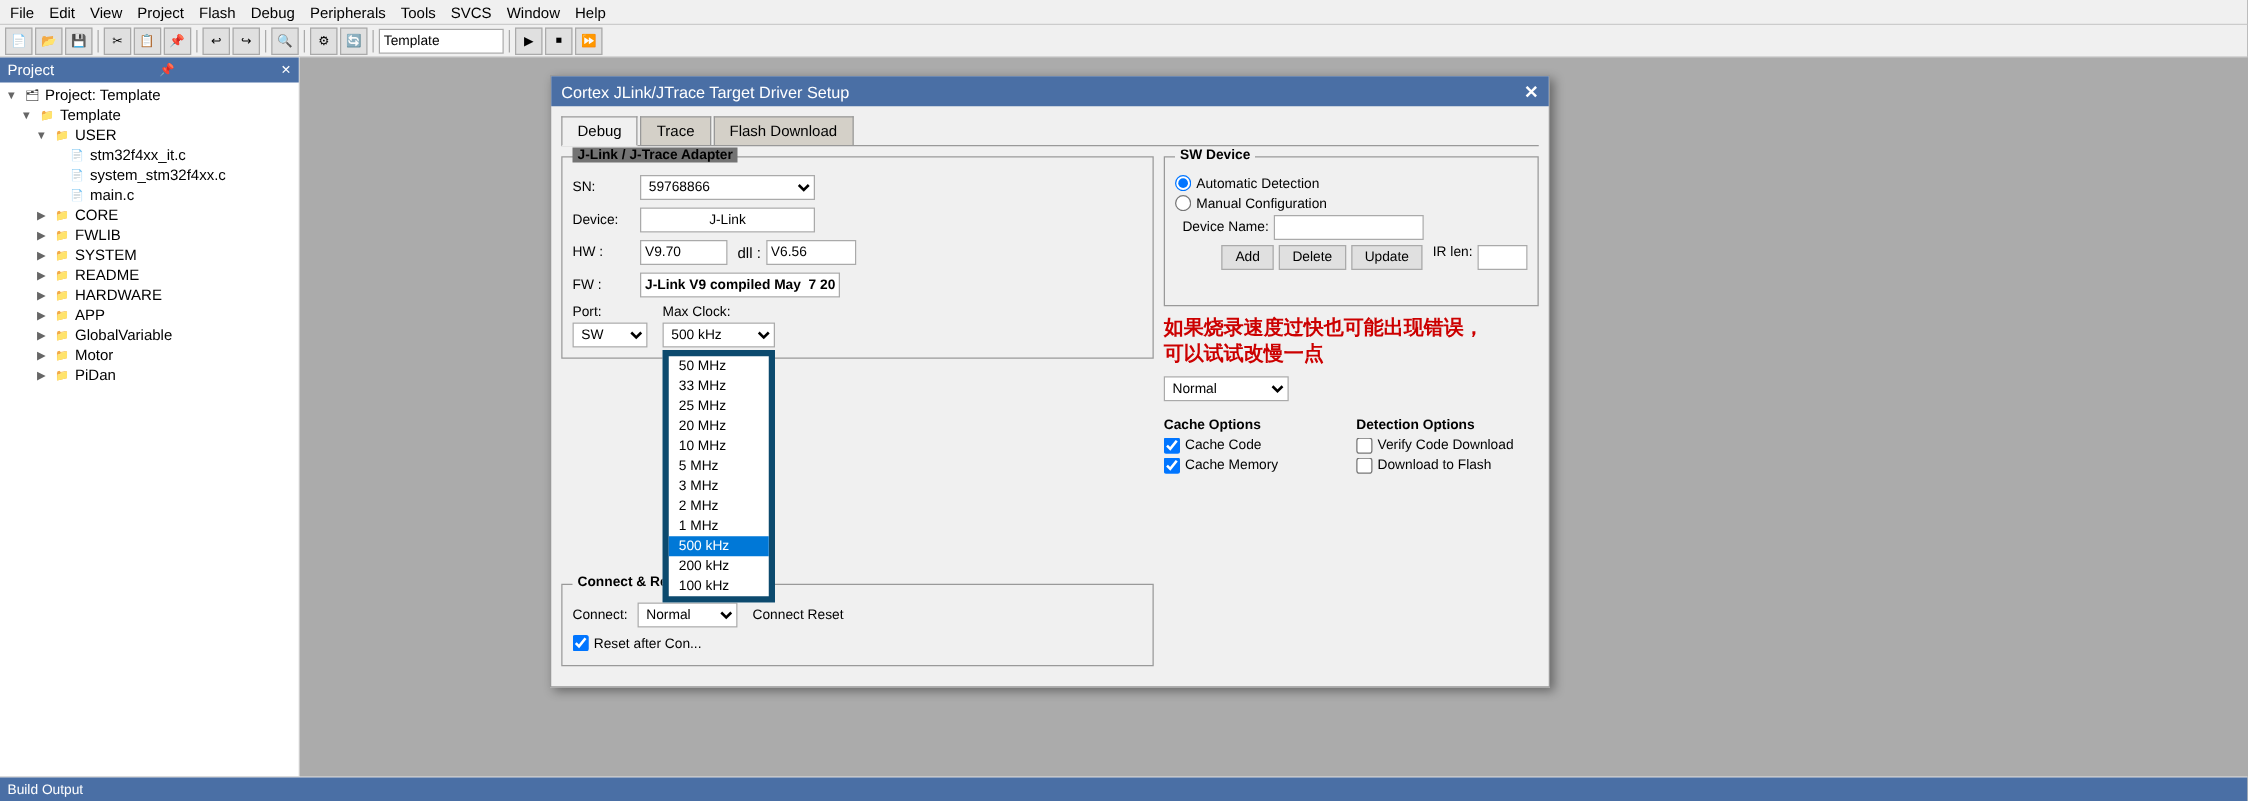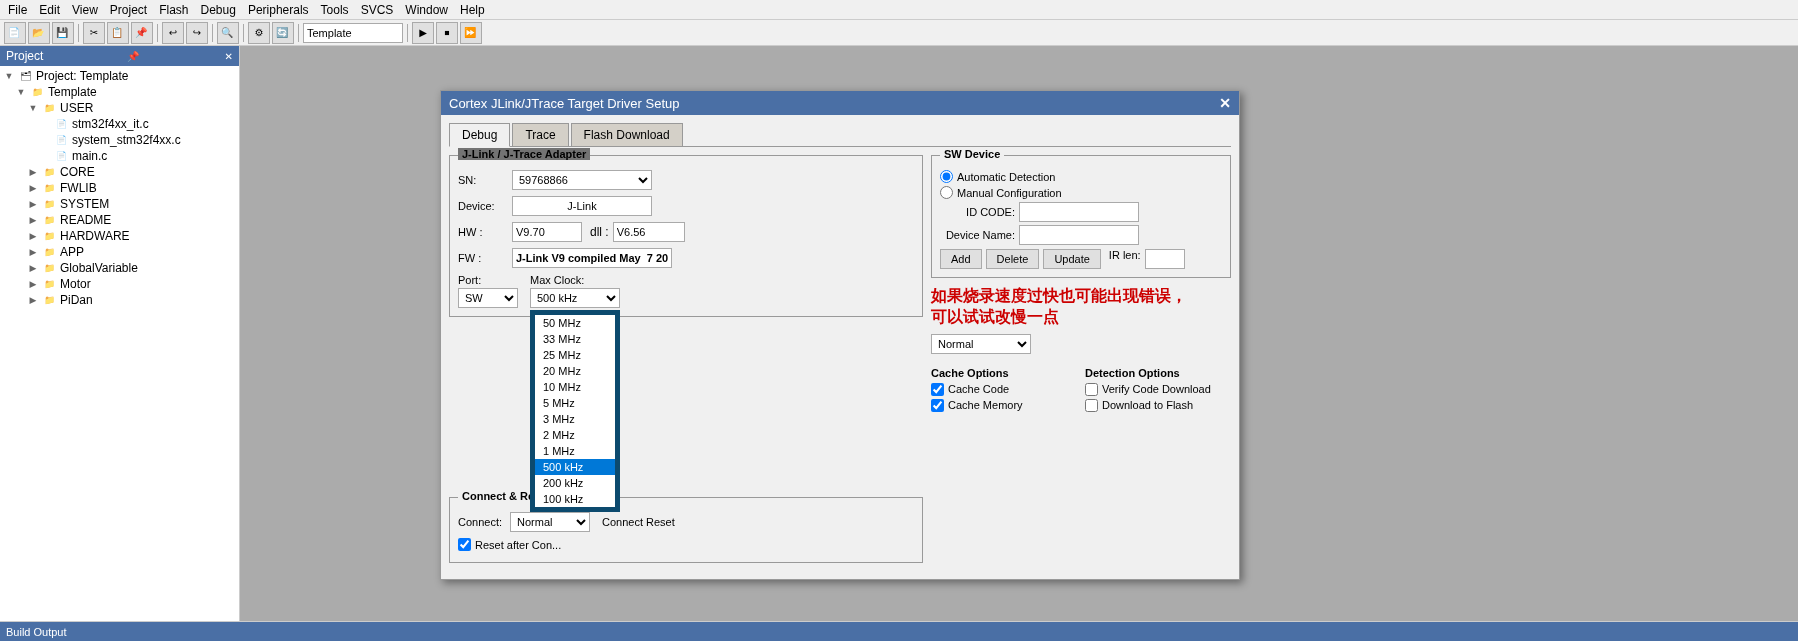--- a/index.html
+++ b/index.html
@@ -27,21 +27,21 @@
     .tree-indent-1 { padding-left: 12px; }
     .tree-indent-2 { padding-left: 24px; }
     .tree-indent-3 { padding-left: 36px; }
     .tree-icon { width: 14px; height: 14px; display: inline-flex; align-items: center; justify-content: center; font-size: 9px; margin-right: 3px; }
     .folder-icon { color: #f5a623; }
     .file-icon { color: #6a9fd8; }
     .expand-icon { color: #666; font-size: 9px; }
 
     
     .content-area { flex: 1; background: #ababab; position: relative; }
-    .dialog { position: absolute; top: 44px; left: 200px; width: 800px; background: #f0f0f0; border: 1px solid #999; box-shadow: 3px 3px 8px rgba(0,0,0,0.4); }
+    .dialog { position: absolute; top: 14px; left: 200px; width: 800px; background: #f0f0f0; border: 1px solid #999; box-shadow: 3px 3px 8px rgba(0,0,0,0.4); }
     .dialog-title { background: #4a6fa5; color: #fff; padding: 4px 8px; font-size: 13px; display: flex; justify-content: space-between; align-items: center; }
     .dialog-close { color: #fff; cursor: pointer; font-size: 14px; font-weight: bold; }
     .dialog-body { padding: 8px; }
 
     
     .tab-bar { display: flex; border-bottom: 1px solid #999; margin-bottom: 8px; }
     .tab { padding: 4px 12px; border: 1px solid #999; border-bottom: none; background: #d4d0c8; cursor: pointer; font-size: 12px; margin-right: 2px; }
     .tab.active { background: #f0f0f0; border-bottom: 1px solid #f0f0f0; z-index: 1; margin-bottom: -1px; }
 
     
@@ -92,21 +92,21 @@
     .build-output { height: 20px; background: #4a6fa5; color: #fff; font-size: 11px; display: flex; align-items: center; padding: 0 6px; }
 
     
     .radio-row { display: flex; align-items: center; gap: 4px; font-size: 11px; margin-bottom: 3px; }
     input[type="radio"] { margin: 0; }
     input[type="checkbox"] { margin: 0; }
 
     .id-row { display: flex; align-items: center; gap: 4px; font-size: 11px; margin-bottom: 3px; }
     .id-label { width: 75px; text-align: right; font-size: 11px; }
 
-    .action-btns { display: flex; gap: 4px; margin-top: 4px; }
+    .action-btns { display: flex; gap: 4px; margin-top: 4px; justify-content: flex-end; }
     .action-btn { padding: 2px 10px; font-size: 11px; border: 1px solid #aaa; background: #e0e0e0; cursor: pointer; }
   </style>
 </head>
 <body>
 
 <div class="menubar">
   <span class="menubar-item">File</span>
   <span class="menubar-item">Edit</span>
   <span class="menubar-item">View</span>
   <span class="menubar-item">Project</span>
@@ -348,24 +348,20 @@
               <div class="radio-row">
                 <input type="radio" name="detection" checked="" style="">
                 <span>Automatic Detection</span>
               </div>
               <div class="radio-row">
                 <input type="radio" name="detection" style="">
                 <span>Manual Configuration</span>
               </div>
 
               <div class="id-row">
-                <span class="id-label">ID CODE:</span>
-                <input class="form-input" style="width: 120px;">
-              </div>
-              <div class="id-row">
                 <span class="id-label">Device Name:</span>
                 <input class="form-input" style="width: 120px;">
               </div>
 
               <div class="action-btns">
                 <button class="action-btn">Add</button>
                 <button class="action-btn">Delete</button>
                 <button class="action-btn">Update</button>
                 <span style="font-size:11px; margin-left:4px;">IR len:</span>
                 <input class="form-input" style="width: 40px;">

